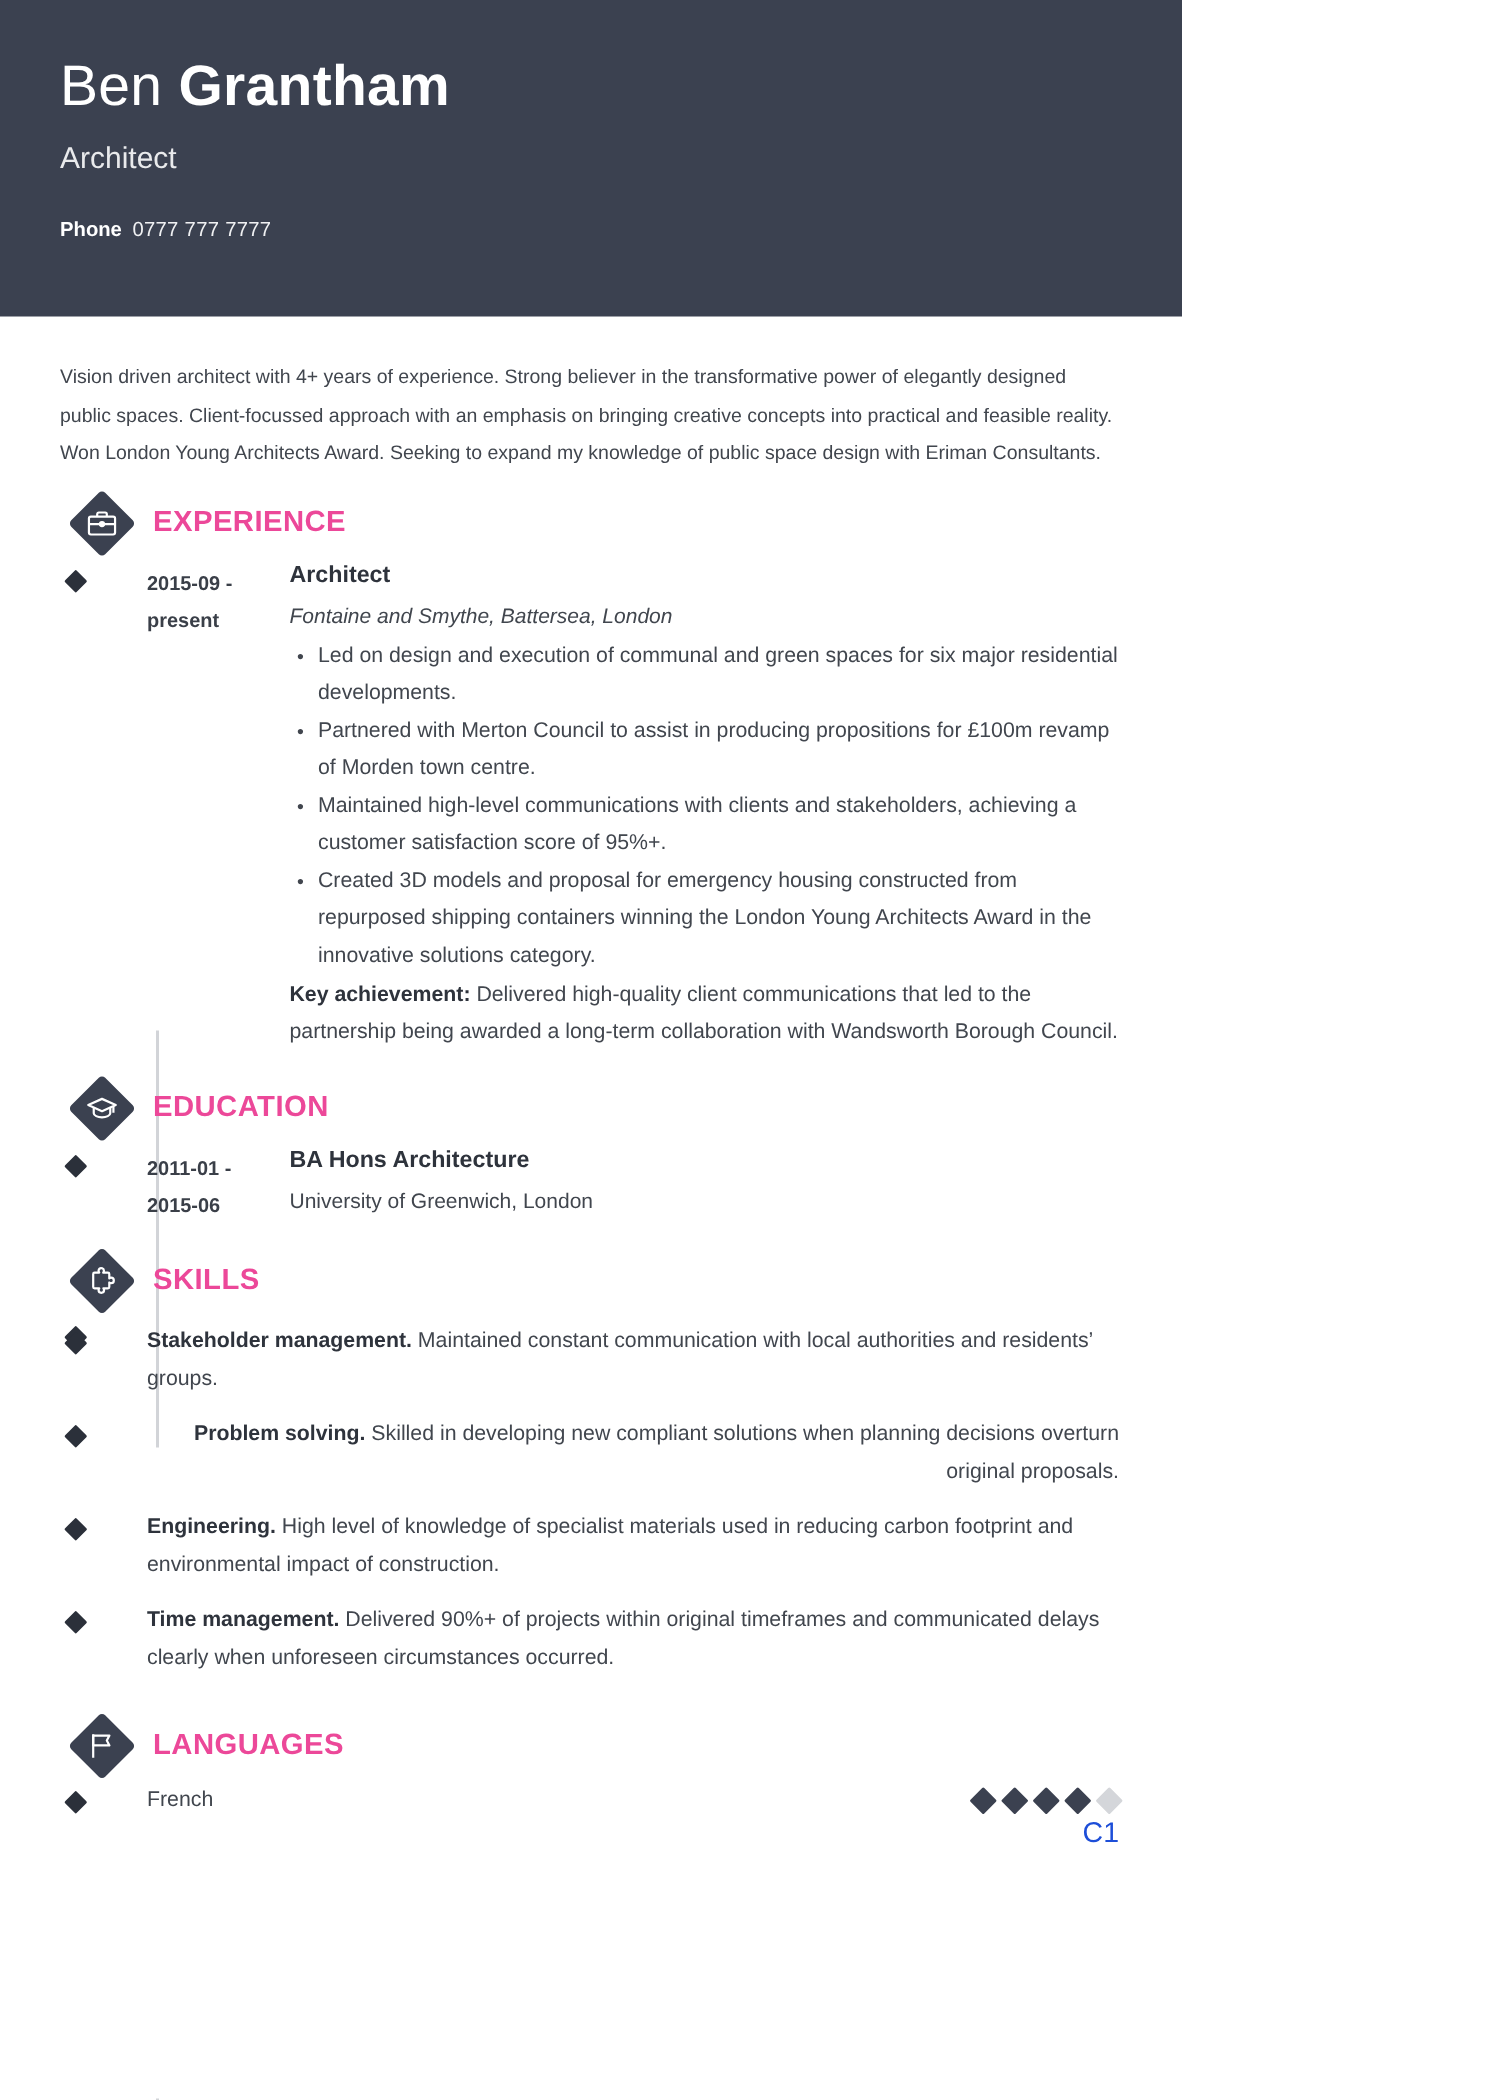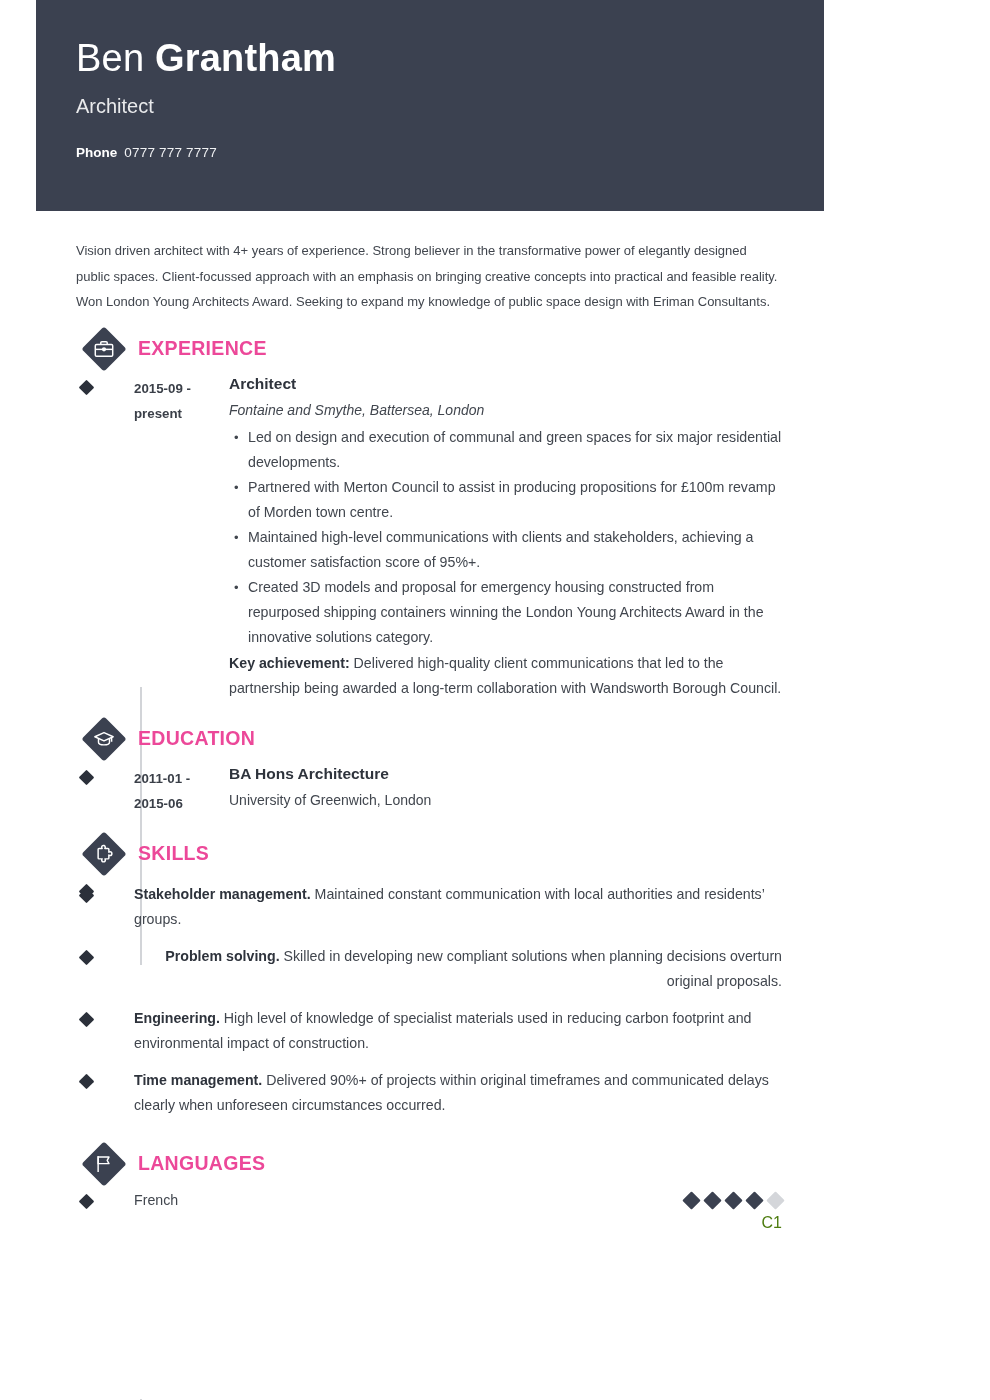--- a/index.html
+++ b/index.html
@@ -12,21 +12,20 @@
     height: 1400px;
     font-family: "Liberation Sans", sans-serif;
     color: #3c4149;
     overflow: hidden;
   }
   .page {
     position: relative;
     width: 788px;
     height: 1400px;
     background: #ffffff;
-    margin-left: 36px;
   }
 
   
   .header {
     background: #3b4150;
     height: 211px;
     box-sizing: border-box;
     padding: 34px 40px 0 40px;
     color: #ffffff;
   }
@@ -212,22 +211,22 @@
   .rate-dias { display: flex; gap: 8px; justify-content: flex-end; padding-top: 6px; }
   .rate-dias i {
     display: block;
     width: 13px; height: 13px;
     transform: rotate(45deg);
     border-radius: 1px;
     background: #3b4150;
   }
   .rate-dias i.off { background: #d4d6da; }
   .rate-label {
-    font-size: 16px;
-    color: #4d7c0f;
+    font-size: 19px;
+    color: #1d4ed8;
     margin-top: 8px;
     line-height: 16px;
   }
 </style>
 </head>
 <body>
 
 <div class="page">
 
   <div class="header">

